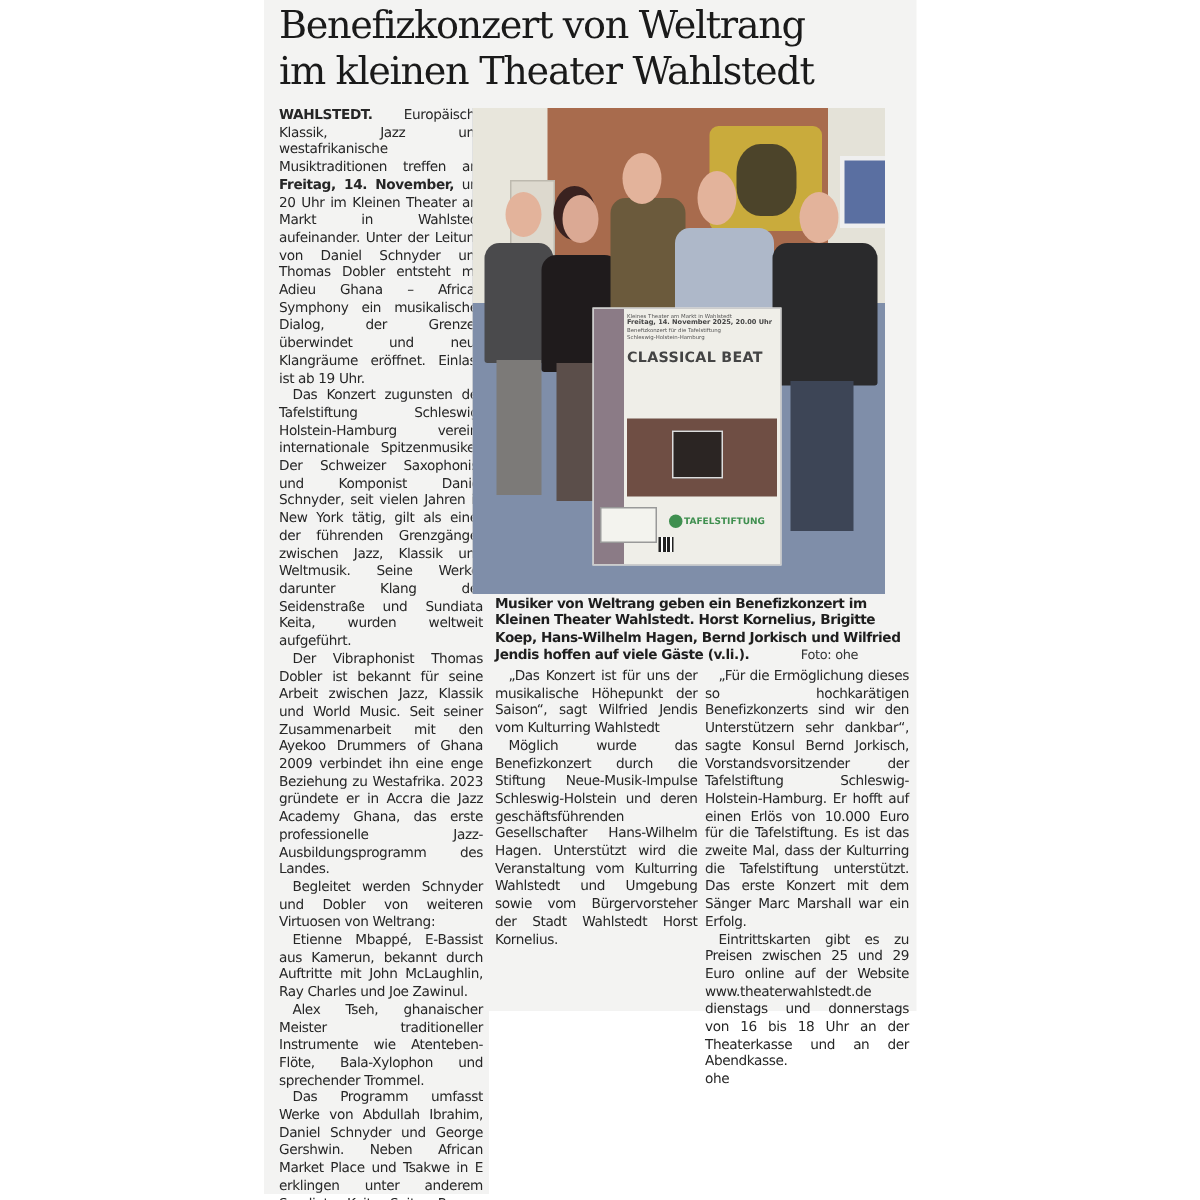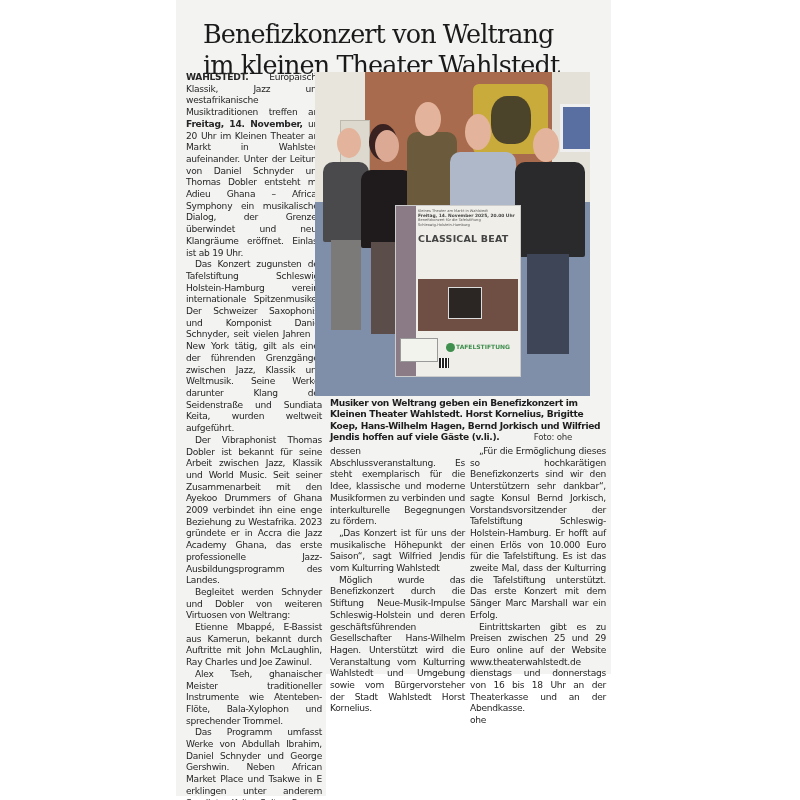--- a/index.html
+++ b/index.html
@@ -9,21 +9,21 @@
     }
     .clip-top {
       position: absolute; left: 176px; top: 0; width: 435px; height: 674px; background: #f3f3f2;
     }
     .clip-left {
       position: absolute; left: 176px; top: 674px; width: 150px; height: 122px; background: #f3f3f2;
     }
     .headline {
       position: absolute; left: 186px; top: 2px; width: 420px;
       font-family: "DejaVu Serif", serif; font-size: 25.5px; line-height: 31px; color: #1a1a1a;
-      letter-spacing: -0.9px; font-weight: normal; margin: 17px;
+      letter-spacing: -0.9px; font-weight: normal; margin: 0;
     }
     .col {
       position: absolute; font-size: 9.1px; line-height: 11.7px; text-align: justify; color: #262626;
       letter-spacing: -0.25px;
     }
     .col p { margin: 0; text-indent: 9px; }
     .col p.first { text-indent: 0; }
     .col-left { left: 186px; top: 72px; width: 136px; }
     .col-mid { left: 330px; top: 446px; width: 135px; }
     .col-right { left: 470px; top: 446px; width: 136px; }
@@ -132,21 +132,20 @@
     <div class="poster-price"></div>
     <div class="poster-qr"></div>
     <div class="poster-logo"><span class="poster-logo-dot"></span><span>TAFELSTIFTUNG</span></div>
   </div>
 </div>
 
 <div class="caption">Musiker von Weltrang geben ein Benefizkonzert im Kleinen Theater Wahlstedt. Horst Kornelius, Brigitte Koep, Hans-Wilhelm Hagen, Bernd Jorkisch und Wilfried Jendis hoffen auf viele Gäste (v.li.).</div>
 <div class="credit">Foto: ohe</div>
 
 <div class="col col-mid">
-  <p class="first">dessen Abschlussveranstaltung. Es steht exemplarisch für die Idee, klassische und moderne Musikformen zu verbinden und interkulturelle Begegnungen zu fördern.</p>
   <p>„Das Konzert ist für uns der musikalische Höhepunkt der Saison“, sagt Wilfried Jendis vom Kulturring Wahlstedt</p>
   <p>Möglich wurde das Benefizkonzert durch die Stiftung Neue-Musik-Impulse Schleswig-Holstein und deren geschäftsführenden Gesellschafter Hans-Wilhelm Hagen. Unterstützt wird die Veranstaltung vom Kulturring Wahlstedt und Umgebung sowie vom Bürgervorsteher der Stadt Wahlstedt Horst Kornelius.</p>
 </div>
 
 <div class="col col-right">
   <p>„Für die Ermöglichung dieses so hochkarätigen Benefizkonzerts sind wir den Unterstützern sehr dankbar“, sagte Konsul Bernd Jorkisch, Vorstandsvorsitzender der Tafelstiftung Schleswig-Holstein-Hamburg. Er hofft auf einen Erlös von 10.000 Euro für die Tafelstiftung. Es ist das zweite Mal, dass der Kulturring die Tafelstiftung unterstützt. Das erste Konzert mit dem Sänger Marc Marshall war ein Erfolg.</p>
   <p>Eintrittskarten gibt es zu Preisen zwischen 25 und 29 Euro online auf der Website www.theaterwahlstedt.de dienstags und donnerstags von 16 bis 18 Uhr an der Theaterkasse und an der Abendkasse.</p>
   <p style="text-indent:0;">ohe</p>
 </div>
 

